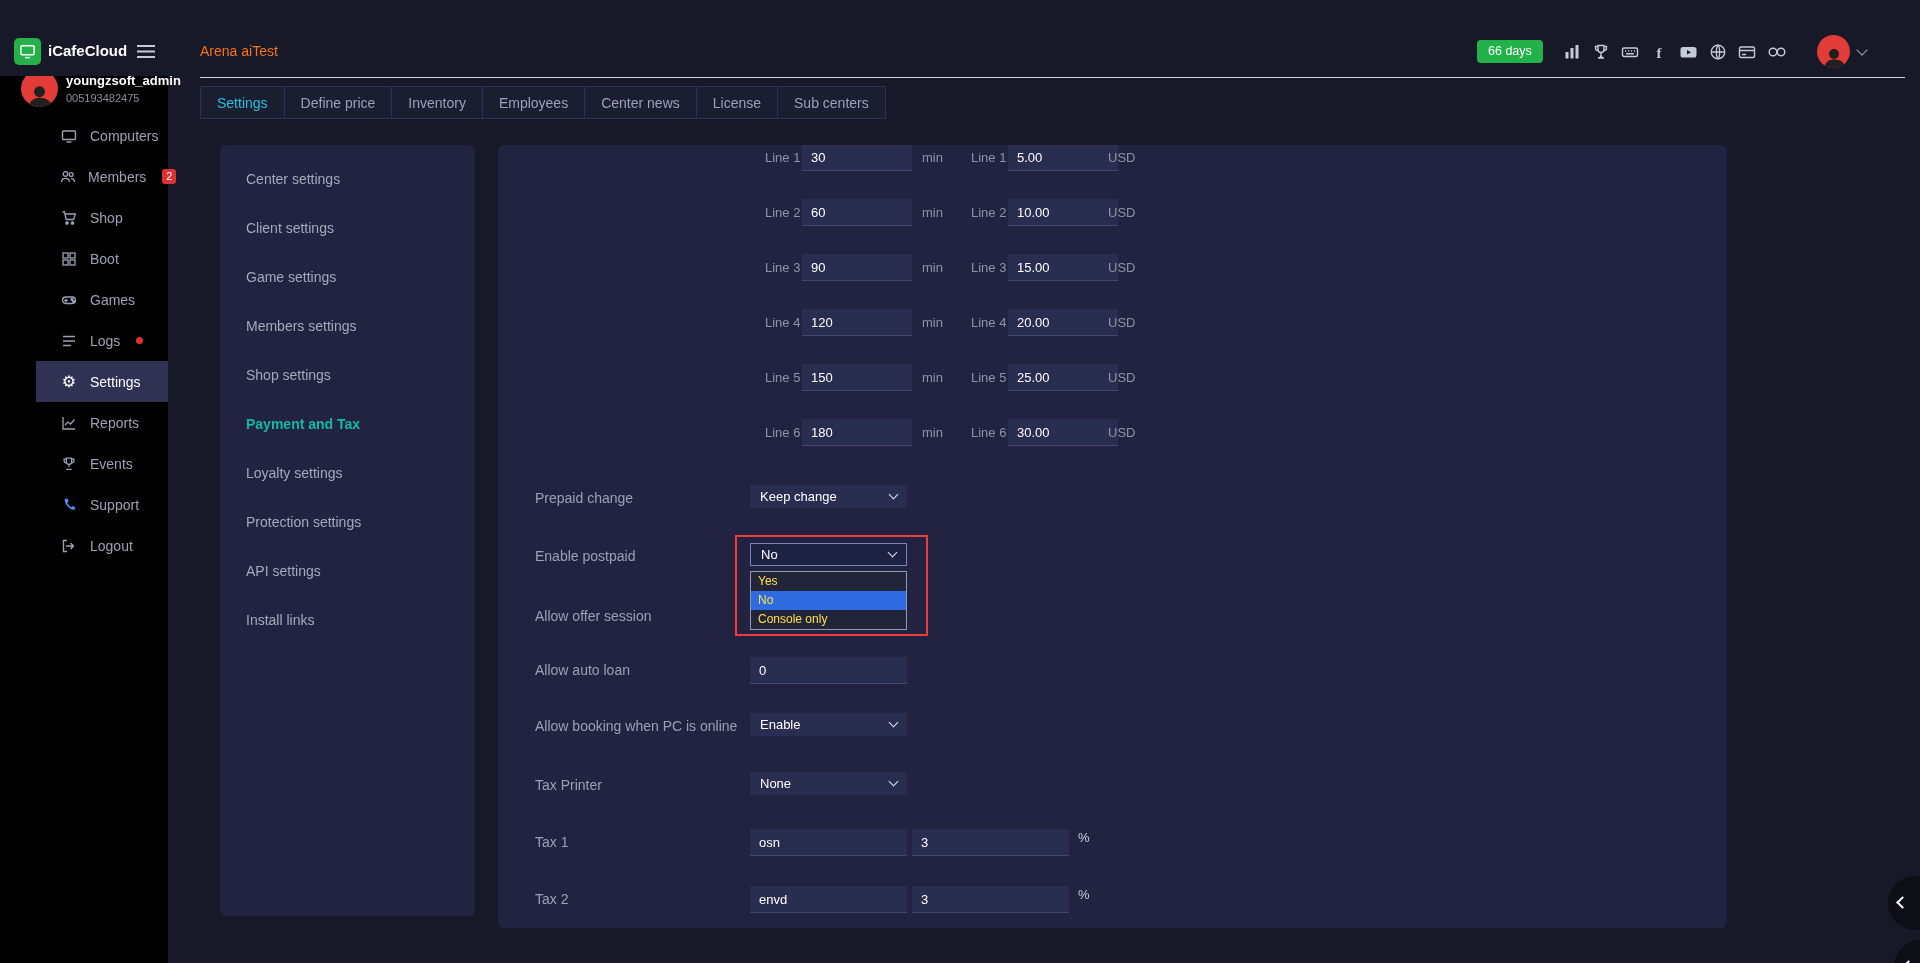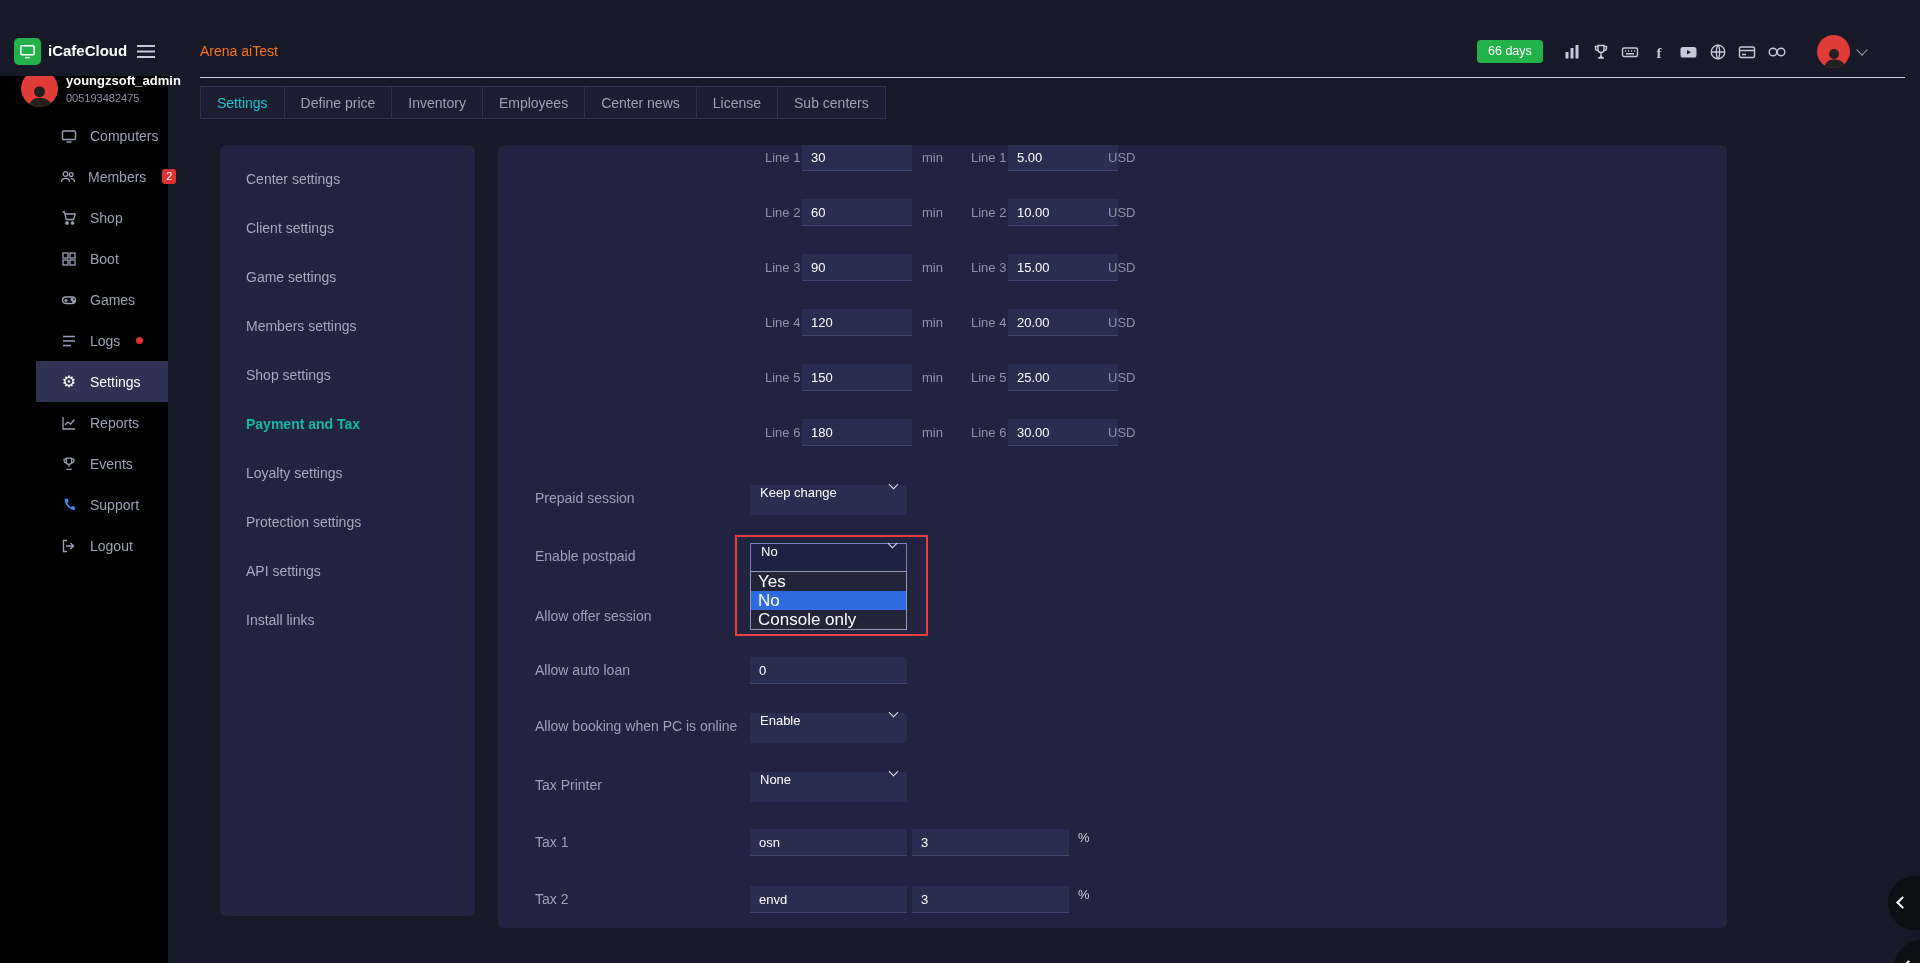--- a/index.html
+++ b/index.html
@@ -61,28 +61,28 @@
   .line-row { position:absolute; left:0; width:100%; height:28px; }
   .f-label { position:absolute; color:#9ca0b6; font-size:14px; line-height:27px; white-space:nowrap; }
   .sm-label { font-size:13px; color:#8f93a8; }
   .unit { position:absolute; color:#8f93a8; font-size:13px; line-height:27px; }
   .inp { position:absolute; height:27px; background:#292d4f; border:0; border-bottom:1px solid #404670;
          color:#fff; font-size:13px; padding:0 9px; outline:none; font-family:inherit; width:157px; }
   .inp-sm { width:110px; }
   .lbl-l { left:267px; } .inp-min { left:304px; } .unit-min { left:424px; }
   .lbl-r { left:473px; } .inp-usd { left:510px; } .unit-usd { left:610px; }
 
-  .sel { position:absolute; width:157px; height:30px; background:#292d4f; display:flex; 
+  .sel { position:absolute; width:157px; height:23px; background:#292d4f; display:flex; align-items:center;
          padding:0 10px; font-size:13px; color:#fff; cursor:pointer; }
   .sel .caret { margin-left:auto; width:7px; height:7px; margin-top:-4px;
                 border-right:1.8px solid #dfe2ee; border-bottom:1.8px solid #dfe2ee; transform:rotate(45deg); }
   .sel-focus { background:#1d2242; border:1px solid #7583c0; }
 
   .dropdown { position:absolute; left:252px; top:426px; width:157px; background:#22243a; border:1px solid #9298b0; z-index:6; }
-  .opt { height:19px; line-height:19px; padding:0 7px; font-size:17px; color:#ffffff; cursor:pointer; white-space:nowrap; }
+  .opt { height:19px; line-height:19px; padding:0 7px; font-size:12px; color:#fde047; cursor:pointer; white-space:nowrap; }
   .opt.selected { background:#2e6ae0; }
 
   .highlight-box { position:absolute; left:237px; top:390px; width:193px; height:101px;
                    border:2px solid #ef3b3b; z-index:7; pointer-events:none; }
 
   .pct { position:absolute; color:#cdd0dd; font-size:13px; line-height:27px; }
 
   
   .fab { position:absolute; width:54px; height:54px; border-radius:50%; background:#0d0e16; z-index:20; cursor:pointer; }
   .fab1 { right:-22px; top:876px; }
@@ -358,21 +358,21 @@
     </div>
     <div class="line-row" style="top:274px">
       <span class="f-label sm-label lbl-l">Line 6</span>
       <input class="inp inp-sm inp-min" value="180" style="">
       <span class="unit unit-min">min</span>
       <span class="f-label sm-label lbl-r">Line 6</span>
       <input class="inp inp-sm inp-usd" value="30.00" style="">
       <span class="unit unit-usd">USD</span>
     </div>
 
-    <span class="f-label" style="left:37px; top:340px">Prepaid session</span>
+    <span class="f-label" style="left:37px; top:340px">Prepaid change</span>
     <div class="sel" style="left:252px; top:340px">
       <span>Keep change</span>
       <span class="caret"></span>
     </div>
 
     <span class="f-label" style="left:37px; top:398px">Enable postpaid</span>
     <div class="sel sel-focus" style="left:252px; top:398px">
       <span>No</span>
       <span class="caret"></span>
     </div>

